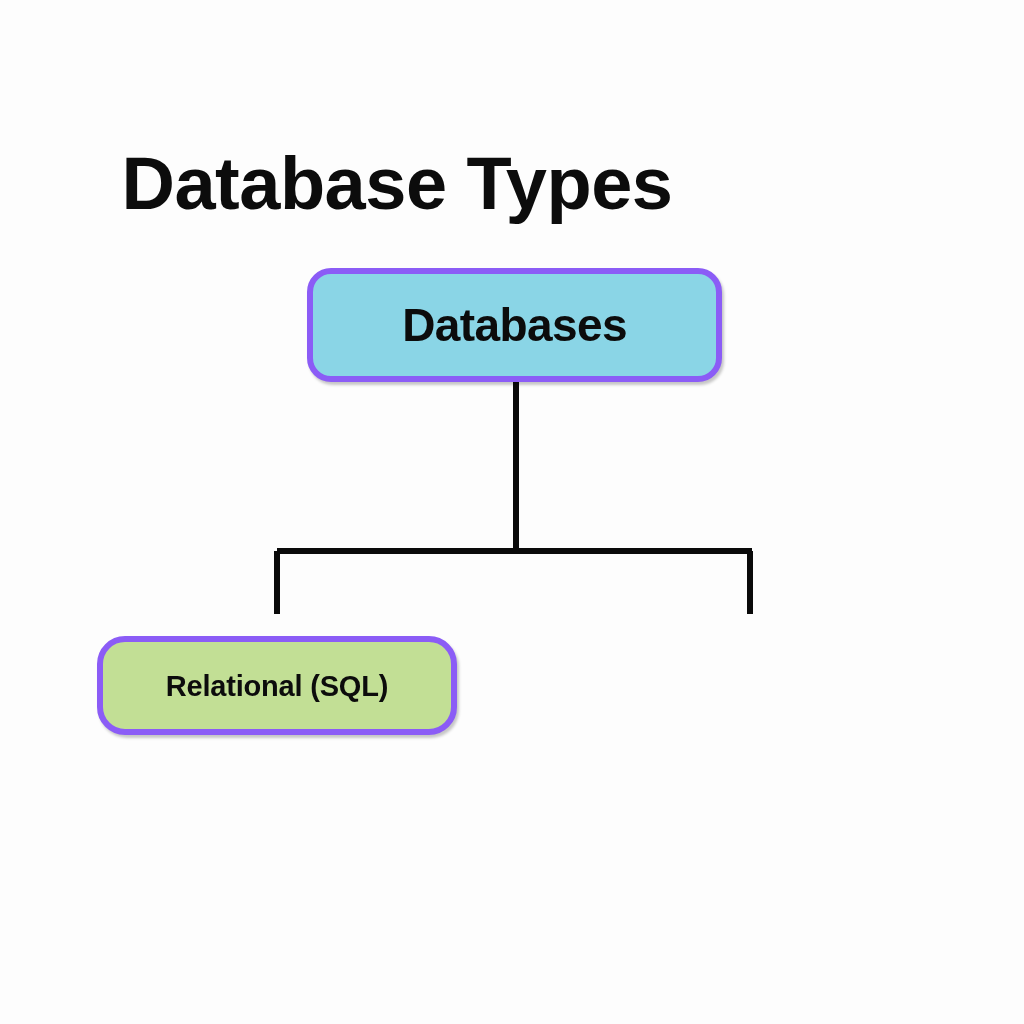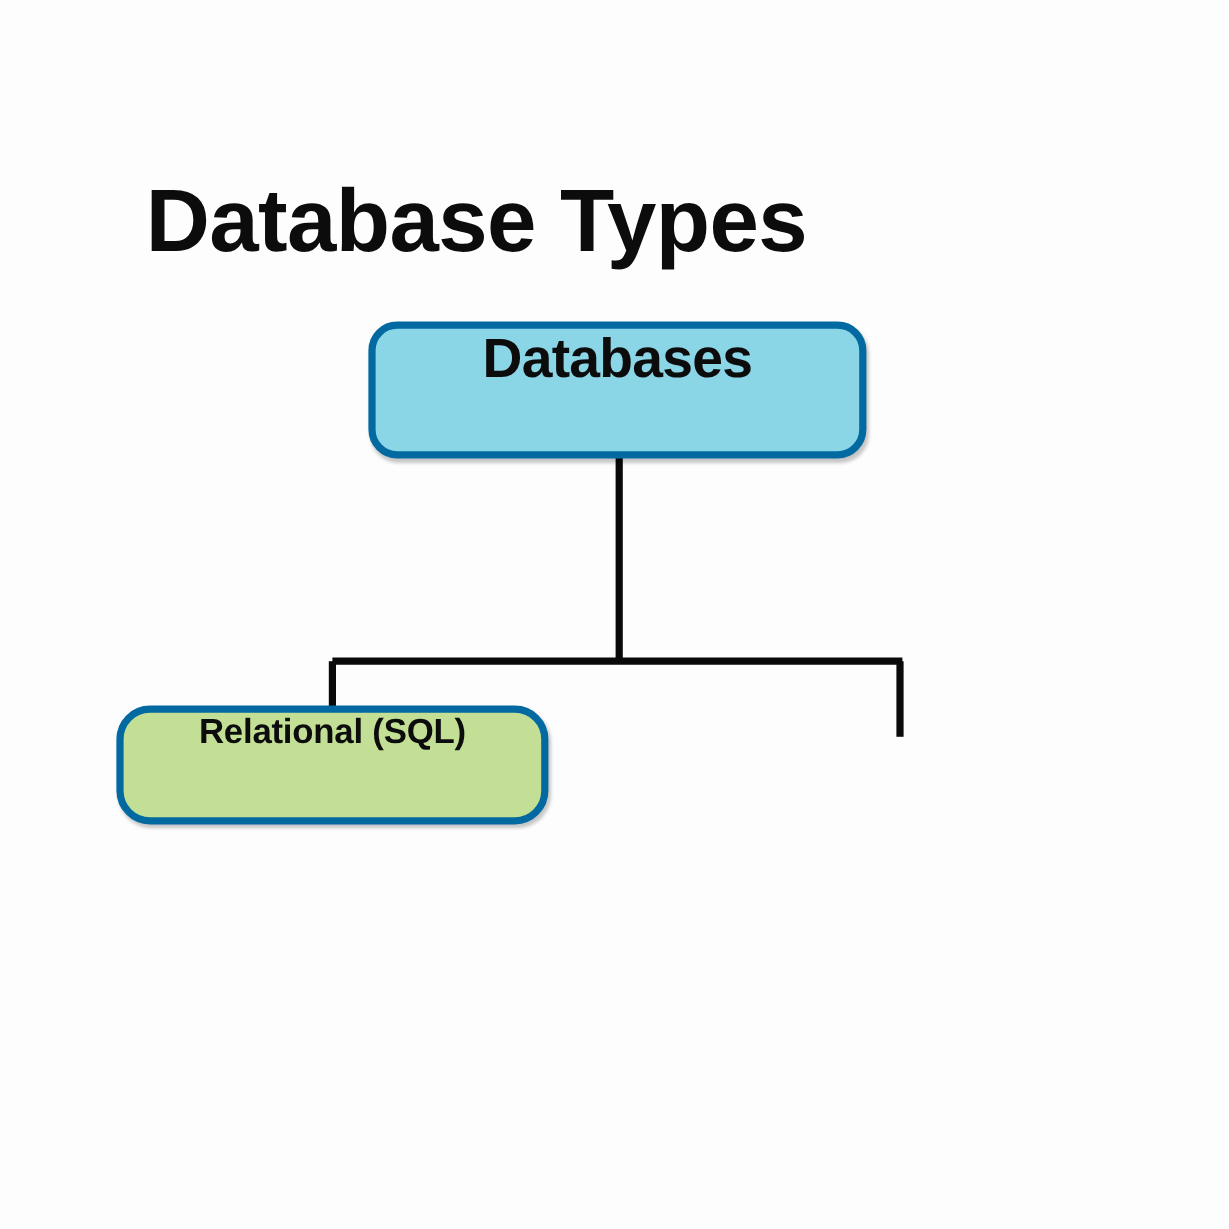--- a/index.html
+++ b/index.html
@@ -47,22 +47,23 @@
     width: 1024px;
     height: 1024px;
     pointer-events: none;
   }
 
   
   .node {
     position: absolute;
     box-sizing: border-box;
     display: flex;
+    align-items: center;
     justify-content: center;
-    border: 6px solid #0369a1;
+    border: 6px solid #8b5cf6;
     border-radius: 26px;
     box-shadow: 2px 3px 3px rgba(0,0,0,0.22);
   }
   .node-label {
     font-weight: 700;
     color: #0c0c0c;
     white-space: nowrap;
     text-align: center;
     letter-spacing: -0.2px;
   }
@@ -75,21 +76,21 @@
     background: #8ad5e6;
     border-radius: 24px;
   }
   .node-root .node-label {
     font-size: 46px;
     line-height: 48px;
     letter-spacing: -0.6px;
   }
 
   .node-child {
-    top: 588px;
+    top: 636px;
     height: 99px;
     background: #c2df95;
     border-radius: 28px;
   }
   .node-child .node-label {
     font-size: 29px;
     line-height: 32px;
   }
 
   .node-child-left {

